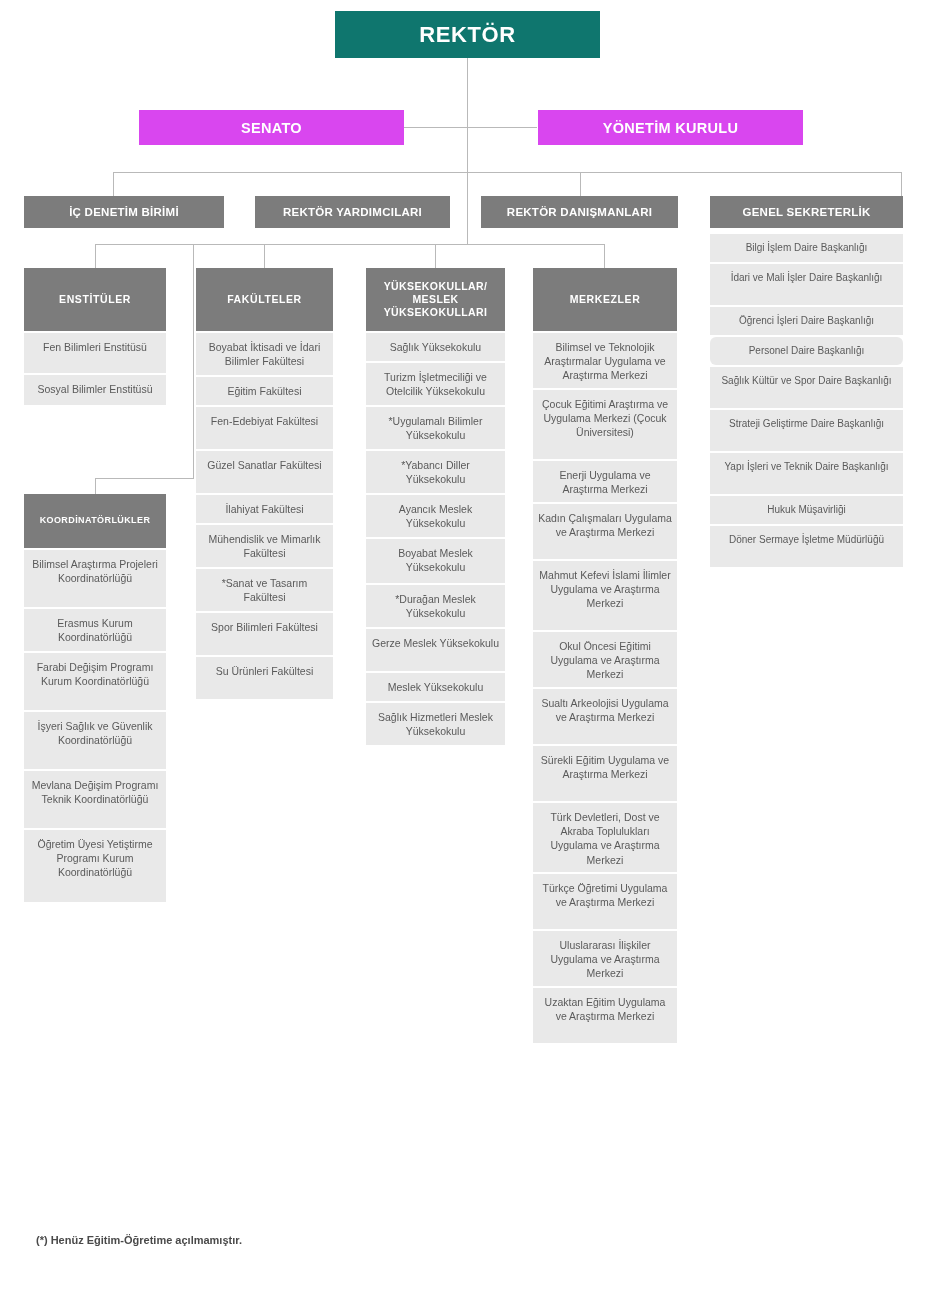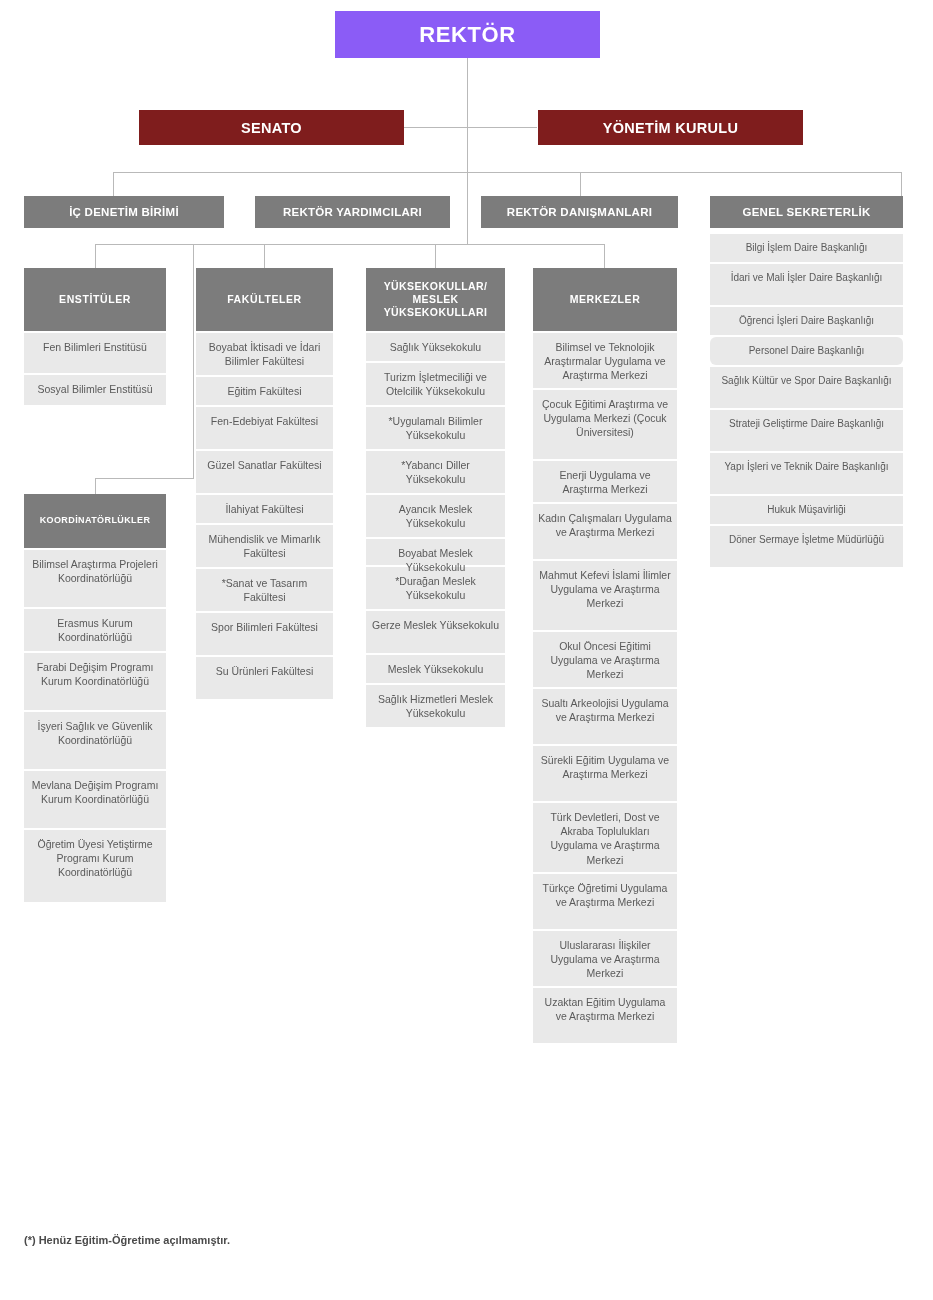--- a/index.html
+++ b/index.html
@@ -20,25 +20,25 @@
   .lnh{height:1px;}
 
   
   .node{
     position:absolute;
     box-sizing:border-box;
     display:flex;align-items:center;justify-content:center;
     text-align:center;
   }
   .node-rektor{
-    background:#8b5cf6;color:#ffffff;
+    background:#0f766e;color:#ffffff;
     font-size:22px;font-weight:bold;letter-spacing:.6px;
   }
   .node-blue{
-    background:#7f1d1d;color:#ffffff;
+    background:#d946ef;color:#ffffff;
     font-size:14.5px;font-weight:bold;letter-spacing:.3px;text-align:right;
   }
   .node-gray{
     background:#7c7c7c;color:#ffffff;
     font-size:11.5px;font-weight:bold;letter-spacing:.25px;
   }
 
   
   .col{position:absolute;box-sizing:border-box;}
   .col-head{
@@ -131,21 +131,21 @@
 
   <div class="col" style="left:24px;top:494px;width:142px;">
     <div class="col-head" style="height:54px;font-size:9px;letter-spacing:.4px;">
       <span>KOORDİNATÖRLÜKLER</span>
     </div>
     <div class="col-items">
       <div class="item" style="height:57px;">Bilimsel Araştırma Projeleri Koordinatörlüğü</div>
       <div class="item" style="height:42px;">Erasmus Kurum Koordinatörlüğü</div>
       <div class="item" style="height:57px;">Farabi Değişim Programı Kurum Koordinatörlüğü</div>
       <div class="item" style="height:57px;">İşyeri Sağlık ve Güvenlik Koordinatörlüğü</div>
-      <div class="item" style="height:57px;">Mevlana Değişim Programı Kurum Koordinatörlüğü</div>
+      <div class="item" style="height:57px;">Mevlana Değişim Programı Teknik Koordinatörlüğü</div>
       <div class="item" style="height:72px;">Öğretim Üyesi Yetiştirme Programı Kurum Koordinatörlüğü</div>
     </div>
   </div>
 
   <div class="col" style="left:196px;top:268px;width:137px;">
     <div class="col-head" style="height:63px;">
       <span>FAKÜLTELER</span>
     </div>
     <div class="col-items">
       <div class="item" style="height:42px;">Boyabat İktisadi ve İdari Bilimler Fakültesi</div>
@@ -163,21 +163,21 @@
   <div class="col" style="left:366px;top:268px;width:139px;">
     <div class="col-head tall" style="height:63px;">
       <span>YÜKSEKOKULLAR/ MESLEK YÜKSEKOKULLARI</span>
     </div>
     <div class="col-items">
       <div class="item" style="height:28px;">Sağlık Yüksekokulu</div>
       <div class="item" style="height:42px;">Turizm İşletmeciliği ve Otelcilik Yüksekokulu</div>
       <div class="item" style="height:42px;">*Uygulamalı Bilimler Yüksekokulu</div>
       <div class="item" style="height:42px;">*Yabancı Diller Yüksekokulu</div>
       <div class="item" style="height:42px;">Ayancık Meslek Yüksekokulu</div>
-      <div class="item" style="height:26px;">Boyabat Meslek Yüksekokulu</div>
+      <div class="item" style="height:44px;">Boyabat Meslek Yüksekokulu</div>
       <div class="item" style="height:42px;">*Durağan Meslek Yüksekokulu</div>
       <div class="item" style="height:42px;">Gerze Meslek Yüksekokulu</div>
       <div class="item" style="height:28px;">Meslek Yüksekokulu</div>
       <div class="item" style="height:42px;">Sağlık Hizmetleri Meslek Yüksekokulu</div>
     </div>
   </div>
 
   <div class="col" style="left:533px;top:268px;width:144px;">
     <div class="col-head" style="height:63px;">
       <span>MERKEZLER</span>
@@ -205,17 +205,17 @@
       <div class="item wide" style="height:28px;">Öğrenci İşleri Daire Başkanlığı</div>
       <div class="item wide" style="height:28px;border-radius:6px;">Personel Daire Başkanlığı</div>
       <div class="item wide" style="height:41px;">Sağlık Kültür ve Spor Daire Başkanlığı</div>
       <div class="item wide" style="height:41px;">Strateji Geliştirme Daire Başkanlığı</div>
       <div class="item wide" style="height:41px;">Yapı İşleri ve Teknik Daire Başkanlığı</div>
       <div class="item wide" style="height:28px;">Hukuk Müşavirliği</div>
       <div class="item wide" style="height:41px;">Döner Sermaye İşletme Müdürlüğü</div>
     </div>
   </div>
 
-  <div class="footnote" style="left:24px;top:1234px;">
+  <div class="footnote" style="left:36px;top:1234px;">
     <span>(*) Henüz Eğitim-Öğretime açılmamıştır.</span>
   </div>
 
 </div>
 
 </body></html>

